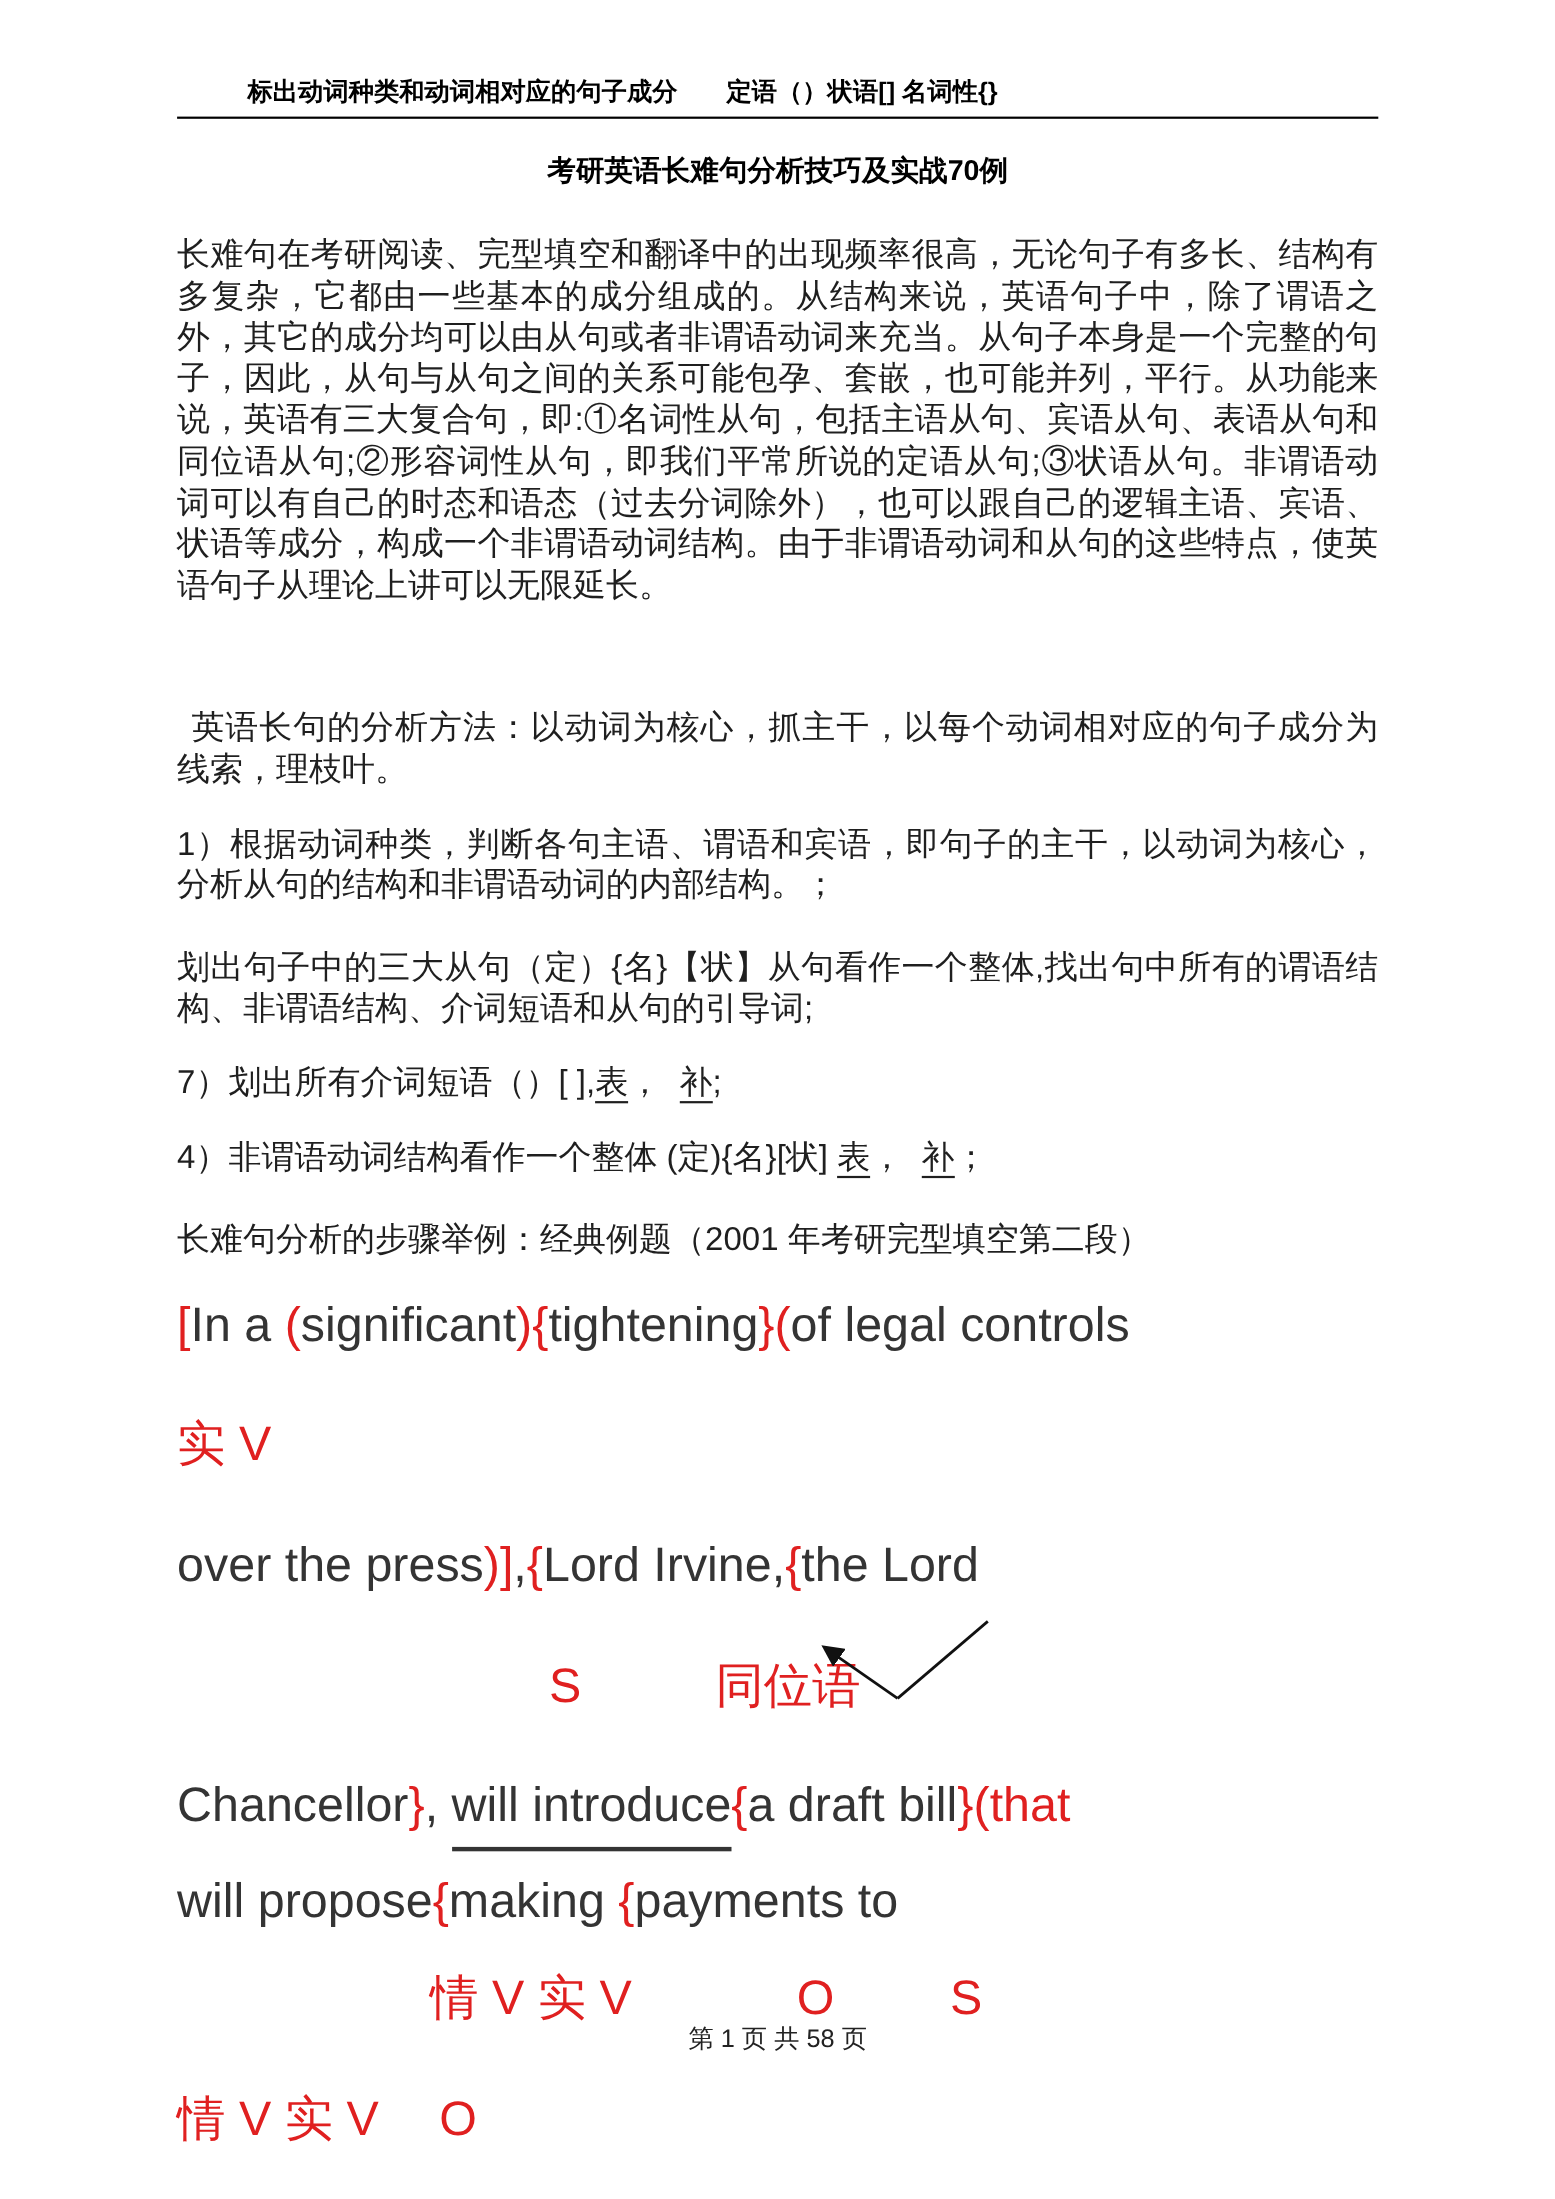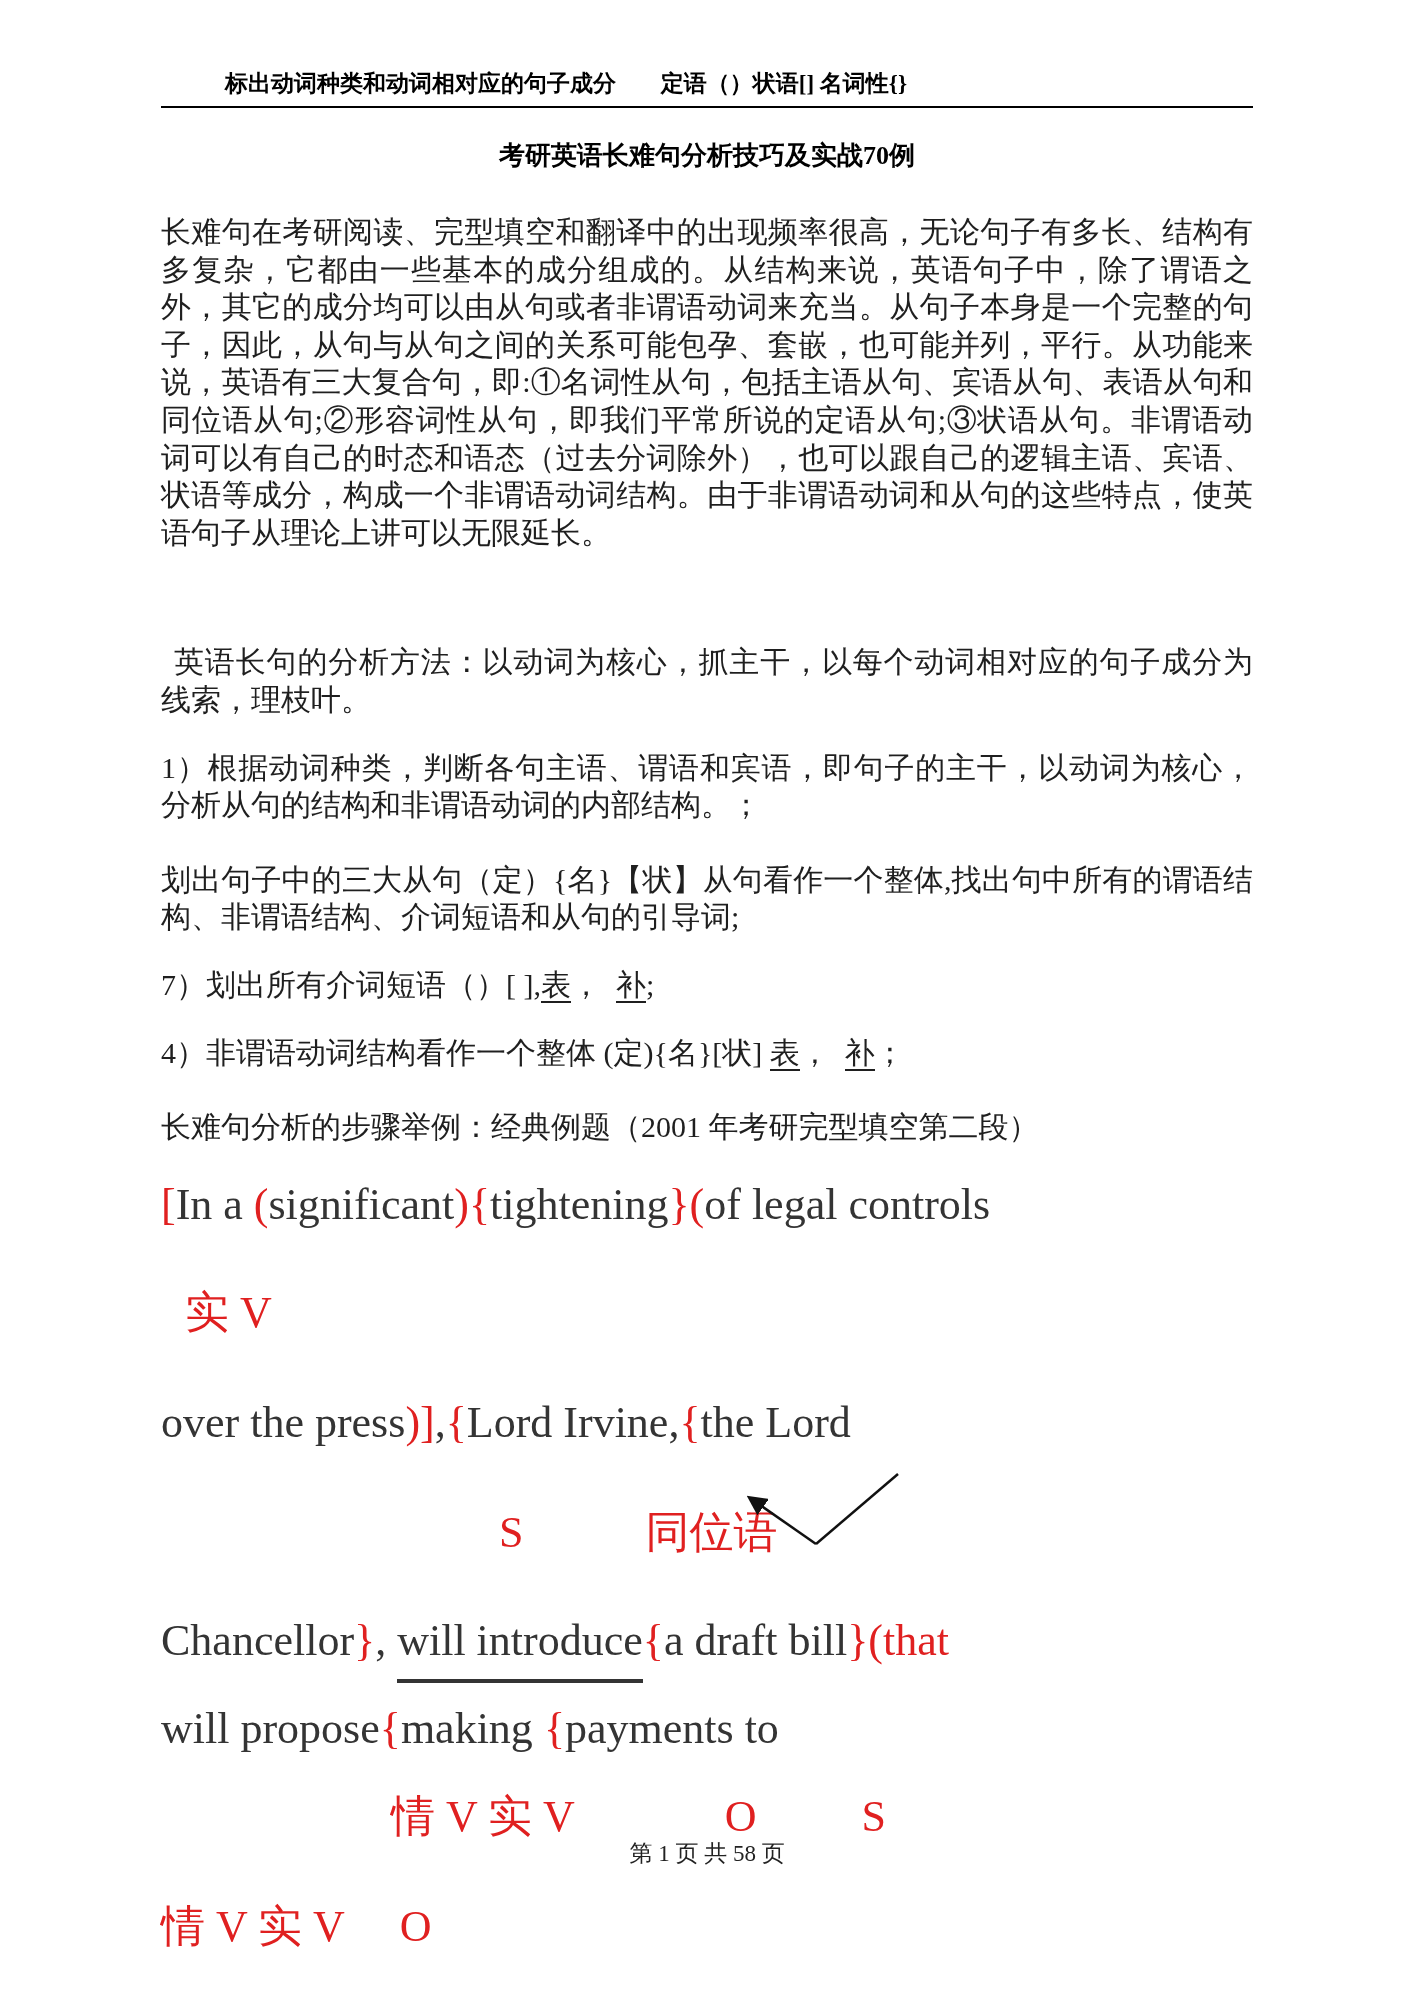--- a/index.html
+++ b/index.html
@@ -1,18 +1,18 @@
 <!DOCTYPE html>
 <html><head>
 <meta charset="utf-8">
 <style>
   html,body{margin:0;padding:0;background:#ffffff;}
   .page{
     width:1414px;height:1999px;background:#fff;position:relative;overflow:hidden;
-    font-family:Liberation Serif, serif;color:#1f1f1f;
+    font-family:Liberation Sans, sans-serif;color:#1f1f1f;
   }
   .content{padding:0 161px;}
 
   
   .hdr{display:flex;align-items:baseline;margin-top:68px;border-bottom:2px solid #000;
        padding-bottom:7px;font-weight:bold;font-size:23px;color:#000;}
   .hdr-left{margin-left:64px;}
   .hdr-right{margin-left:auto;margin-right:346px;}
 
   
@@ -24,21 +24,21 @@
   .method{margin-top:92px;text-indent:13px;}
   .item{margin-top:0;}
   .item-gap{margin-top:37px;}
   .pre{white-space:pre-wrap;text-align:left;}
   .example-intro{margin-top:37px;text-align:left;}
   .body-line .seg-u{border-bottom:2px solid currentColor;}
 
   
   .analysis-line{font-size:44px;line-height:58px;white-space:pre-wrap;color:#343434;}
   .l1{margin-top:12px;}
-  .l2{margin-top:50px;margin-left:24px;}
+  .l2{margin-top:50px;}
   .l3{margin-top:52px;}
   .l4{margin-top:52px;padding-left:338px;}
   .l5{margin-top:50px;}
   .l6{margin-top:30px;padding-left:230px;}
   .l7{margin-top:30px;}
   .l8{margin-top:52px;}
   .analysis-line .seg-u{border-bottom:4px solid #343434;padding-bottom:14px;text-align:center;}
   .seg-red{color:#e02020;}
   .seg-gap-sm{margin-left:55px;}
   .seg-gap-md{margin-left:105px;}

